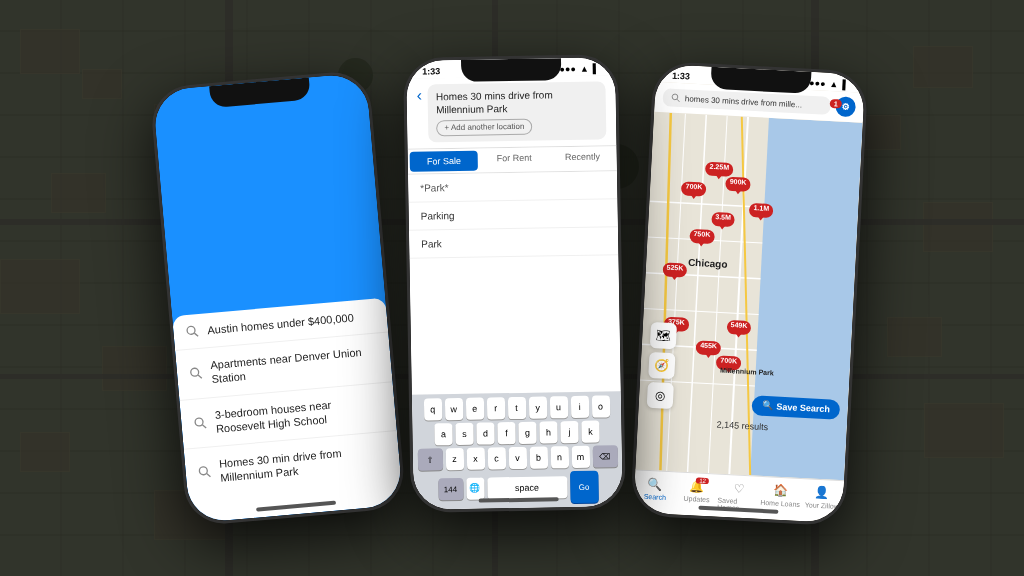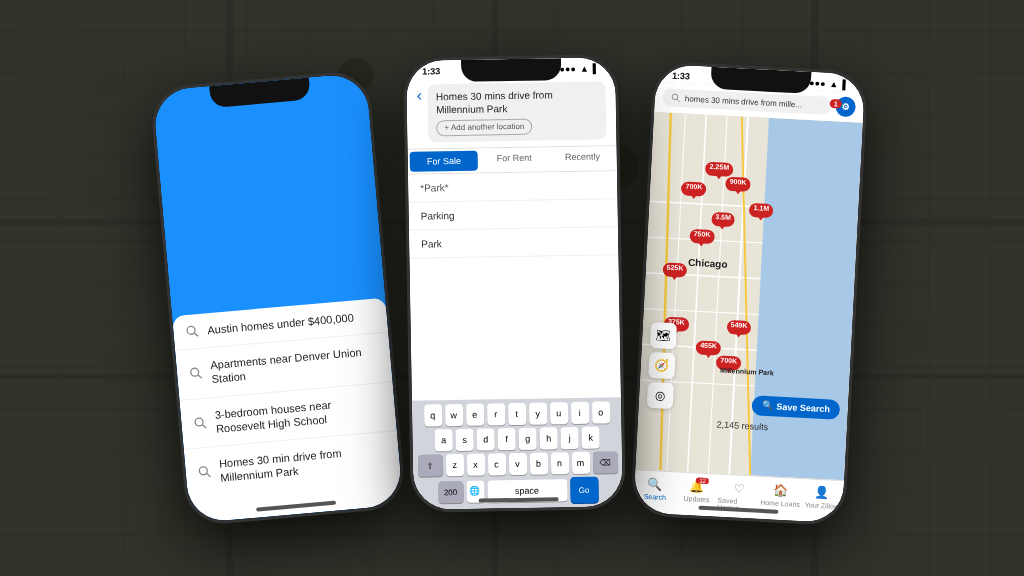--- a/index.html
+++ b/index.html
@@ -269,21 +269,21 @@
       justify-content: center;
       font-size: 8px;
       color: #000;
       box-shadow: 0 1px 0 #888;
     }
 
     .key-blue {
       background: #0066cc;
       border-radius: 4px;
       width: 28px;
-      height: 26px;
+      height: 32px;
       display: flex;
       align-items: center;
       justify-content: center;
       font-size: 9px;
       color: white;
       box-shadow: 0 1px 0 #004499;
     }
 
     .keyboard-bottom-row {
       display: flex;
@@ -678,21 +678,21 @@
           <div class="key">z</div>
           <div class="key">x</div>
           <div class="key">c</div>
           <div class="key">v</div>
           <div class="key">b</div>
           <div class="key">n</div>
           <div class="key">m</div>
           <div class="key-wide">⌫</div>
         </div>
         <div class="keyboard-bottom-row">
-          <div class="key-wide">200</div>
+          <div class="key-wide">144</div>
           <div class="key">🌐</div>
           <div class="key-space">space</div>
           <div class="key-blue" style="font-size:8px;">Go</div>
         </div>
       </div>
     </div>
     <div class="phone-home-indicator"></div>
   </div>
 
   <div class="phone phone-right">

